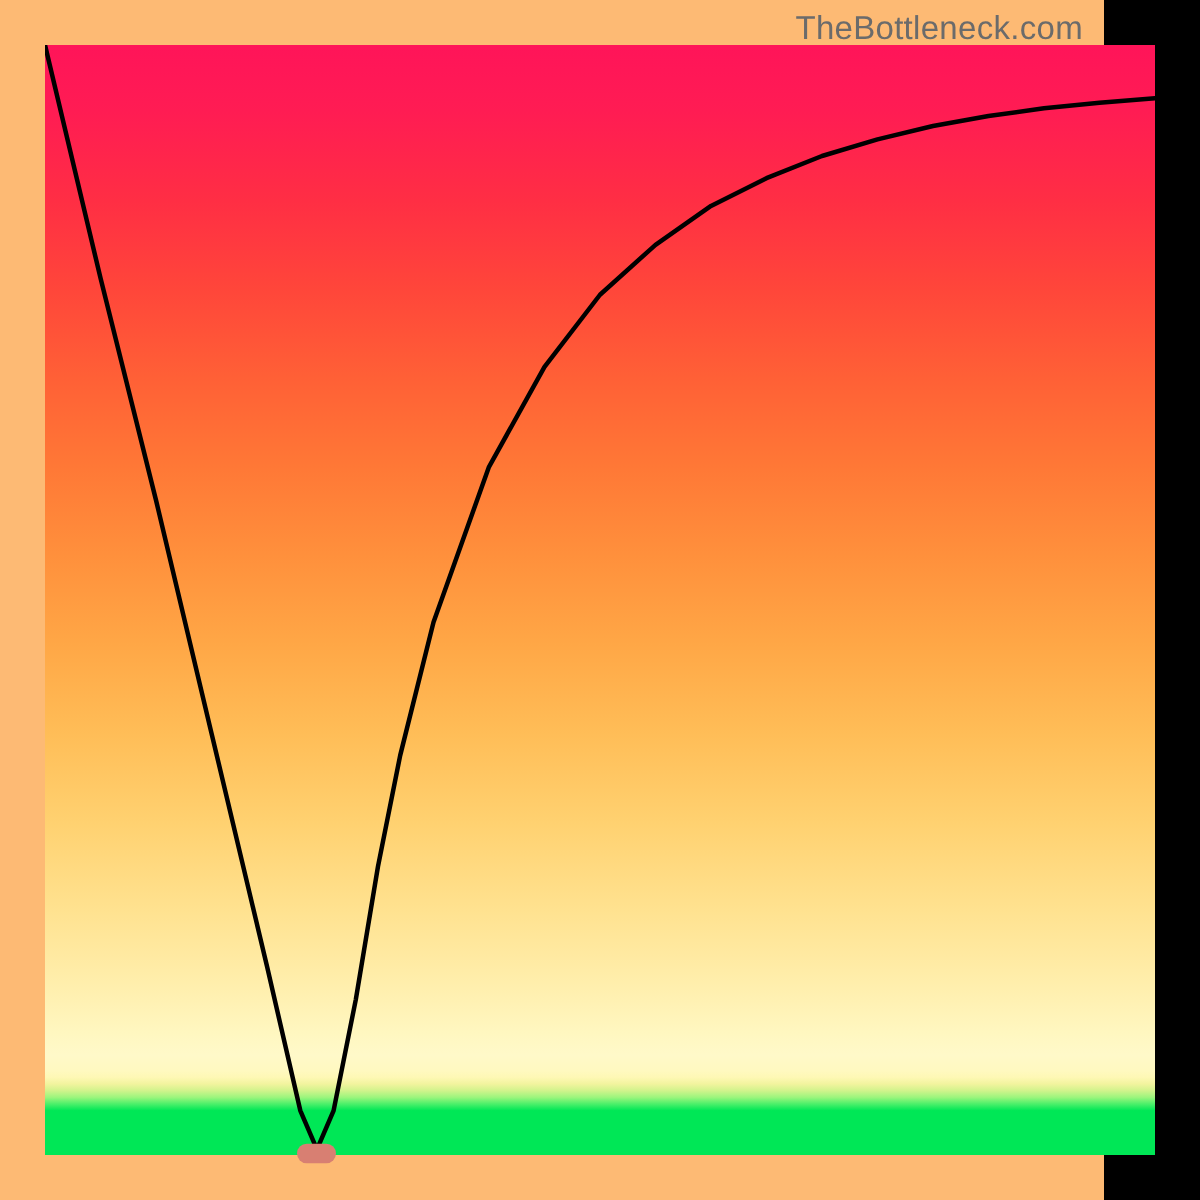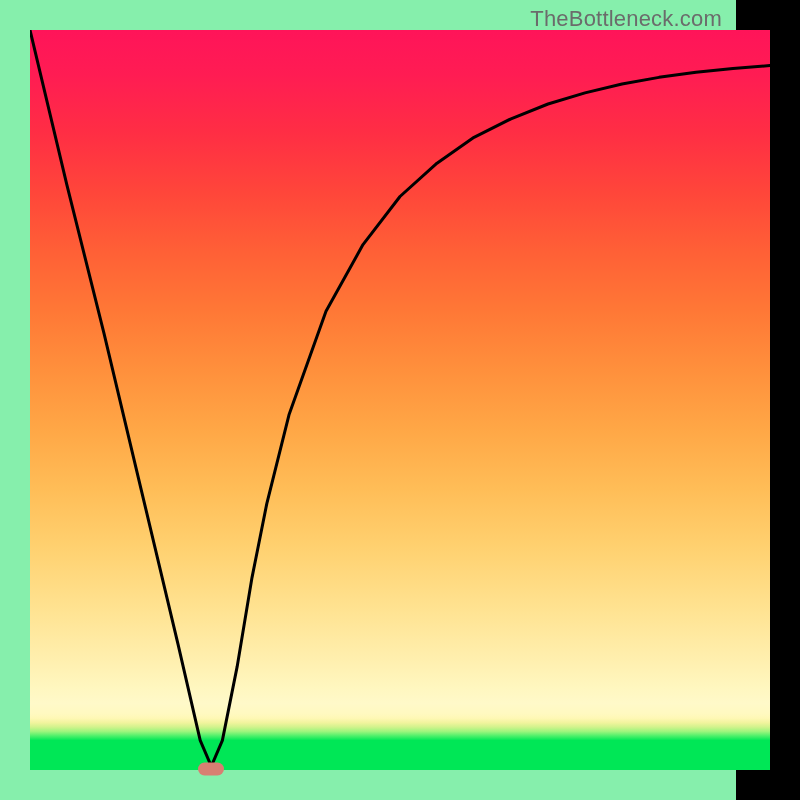--- a/index.html
+++ b/index.html
@@ -8,21 +8,21 @@
     width: 800px;
     height: 800px;
     overflow: hidden;
     background: #000;
     font-family: Arial, Helvetica, sans-serif;
   }
   .frame {
     position: relative;
     width: 736px;
     height: 800px;
-    background: #86efac;
+    background: #fdba74;
   }
   .plot {
     position: absolute;
     left: 30px;
     top: 30px;
     width: 740px;
     height: 740px;
     background: linear-gradient(to top,
       #00e756 0%,
       #00e756 4%,

